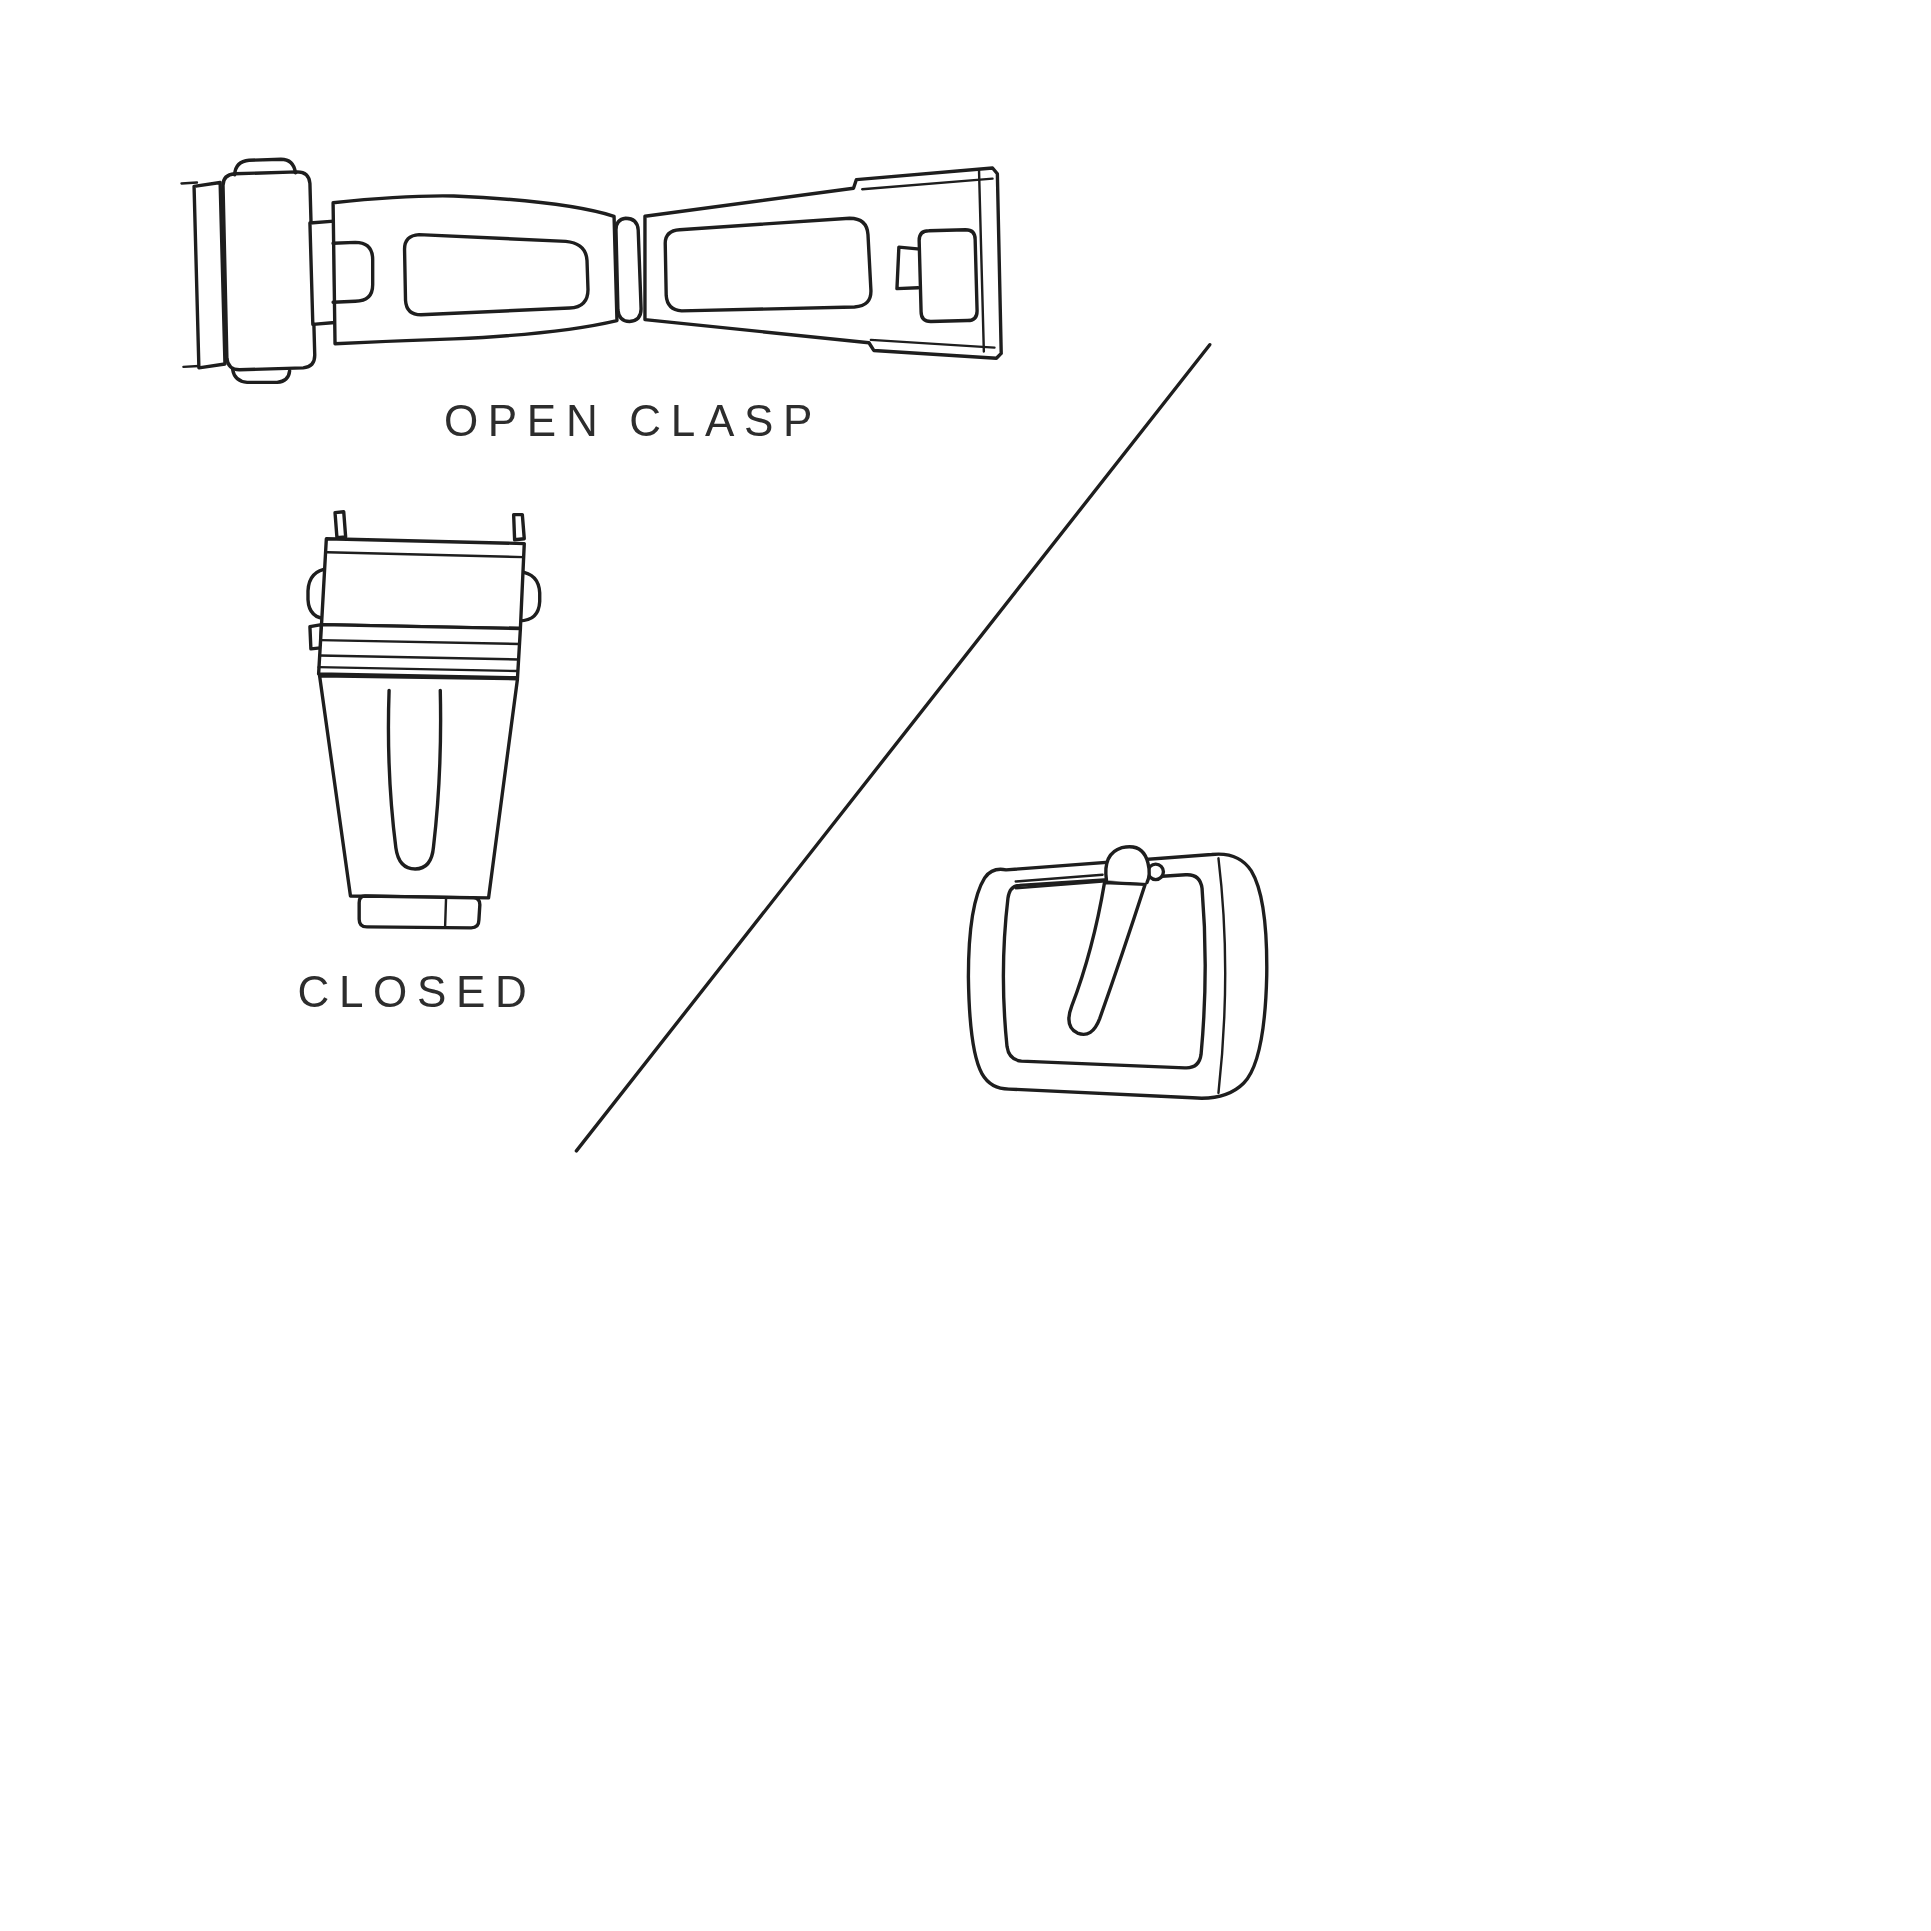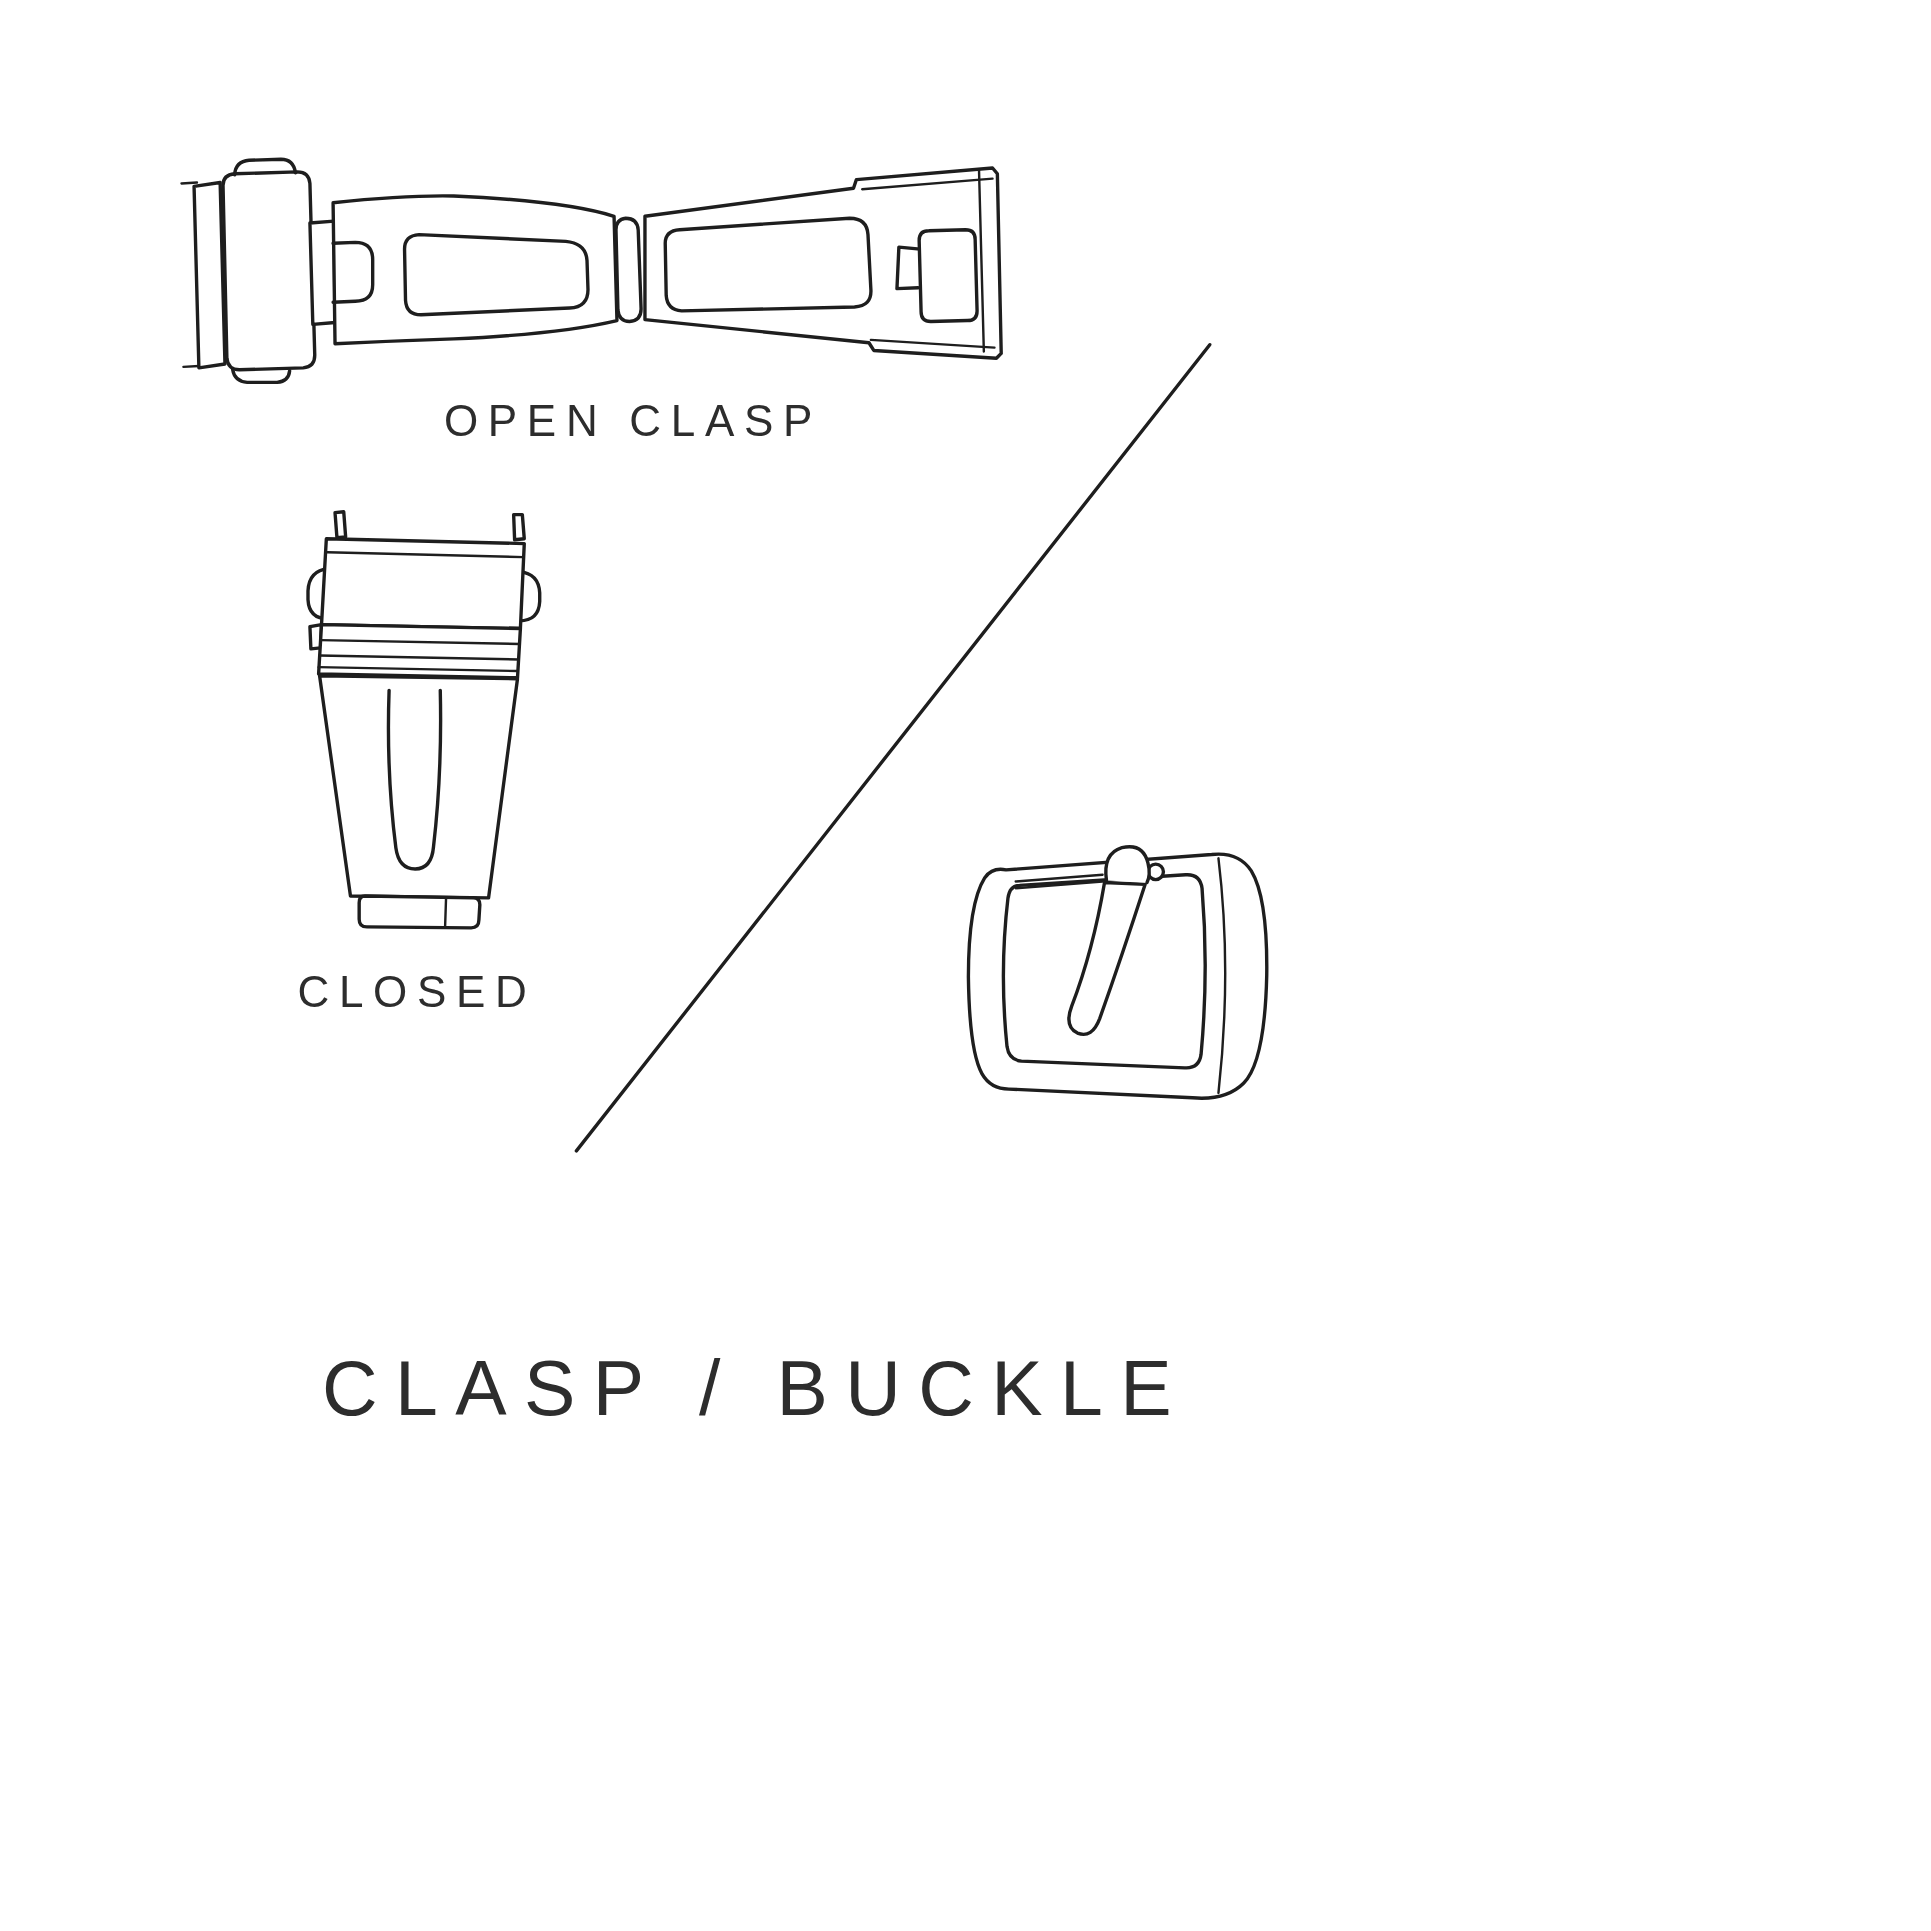--- a/index.html
+++ b/index.html
@@ -139,16 +139,15 @@
       <path class="ln fw" d="M 1144,914 Q 1132,985 1110,1042 Q 1102,1063 1116,1070 Q 1131,1076 1139,1055 Q 1162,990 1186,916 Z"></path>
 
       <path class="ln fw" d="M 1146,912 Q 1142,884 1162,878 Q 1184,873 1189,894 Q 1192,906 1188,914"></path>
     </g>
   </svg>
 
   <div class="label label-closed">CLOSED</div>
 
   <div class="label label-open">OPEN CLASP</div>
 
-  <div class="title">CLASP / BUCKLE</div>
 
 </div>
 
 
 </body></html>

